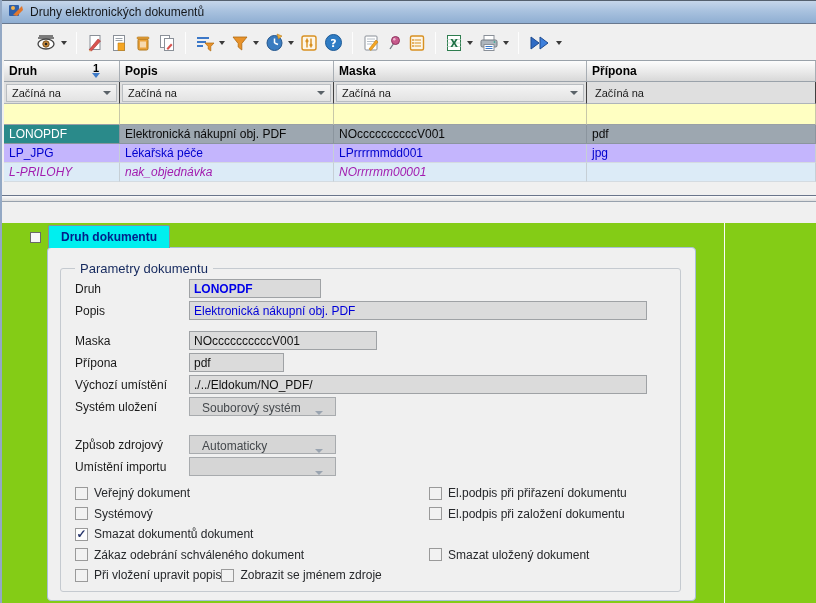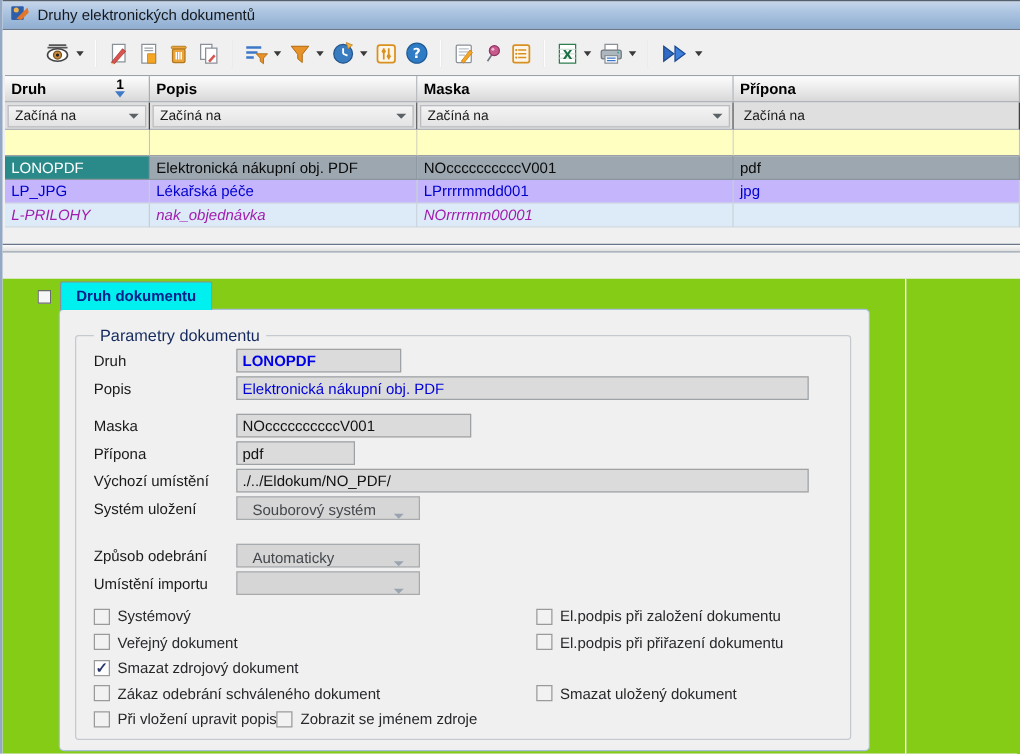--- a/index.html
+++ b/index.html
@@ -437,59 +437,59 @@
         </div>
         <div class="frow">
           <span class="flabel">Systém uložení</span>
           <div class="fcombo w147">
               <span>Souborový systém</span>
               <i class="chev"></i>
             </div>
         </div>
 
         <div class="frow biggap">
-          <span class="flabel">Způsob odebrání</span>
+          <span class="flabel">Způsob zdrojový</span>
           <div class="fcombo w147">
               <span>Automaticky</span>
               <i class="chev"></i>
             </div>
         </div>
         <div class="frow">
           <span class="flabel">Umístění importu</span>
           <div class="fcombo w147">
               <span></span>
               <i class="chev"></i>
             </div>
         </div>
 
         <div class="cbarea">
           <div class="cbrow">
             <label class="cb cb-left">
               <span class="box"></span>
-              <span class="cblabel">Systémový</span>
+              <span class="cblabel">Veřejný dokument</span>
             </label>
             <label class="cb">
               <span class="box"></span>
-              <span class="cblabel">El.podpis při založení dokumentu</span>
+              <span class="cblabel">El.podpis při přiřazení dokumentu</span>
             </label>
           </div>
           <div class="cbrow">
             <label class="cb cb-left">
               <span class="box"></span>
-              <span class="cblabel">Veřejný dokument</span>
+              <span class="cblabel">Systémový</span>
             </label>
             <label class="cb">
               <span class="box"></span>
-              <span class="cblabel">El.podpis při přiřazení dokumentu</span>
+              <span class="cblabel">El.podpis při založení dokumentu</span>
             </label>
           </div>
           <div class="cbrow">
             <label class="cb cb-left">
               <span class="box checked"></span>
-              <span class="cblabel">Smazat zdrojový dokument</span>
+              <span class="cblabel">Smazat dokumentů dokument</span>
             </label>
           </div>
           <div class="cbrow">
             <label class="cb cb-left">
               <span class="box"></span>
               <span class="cblabel">Zákaz odebrání schváleného dokument</span>
             </label>
             <label class="cb">
               <span class="box"></span>
               <span class="cblabel">Smazat uložený dokument</span>

